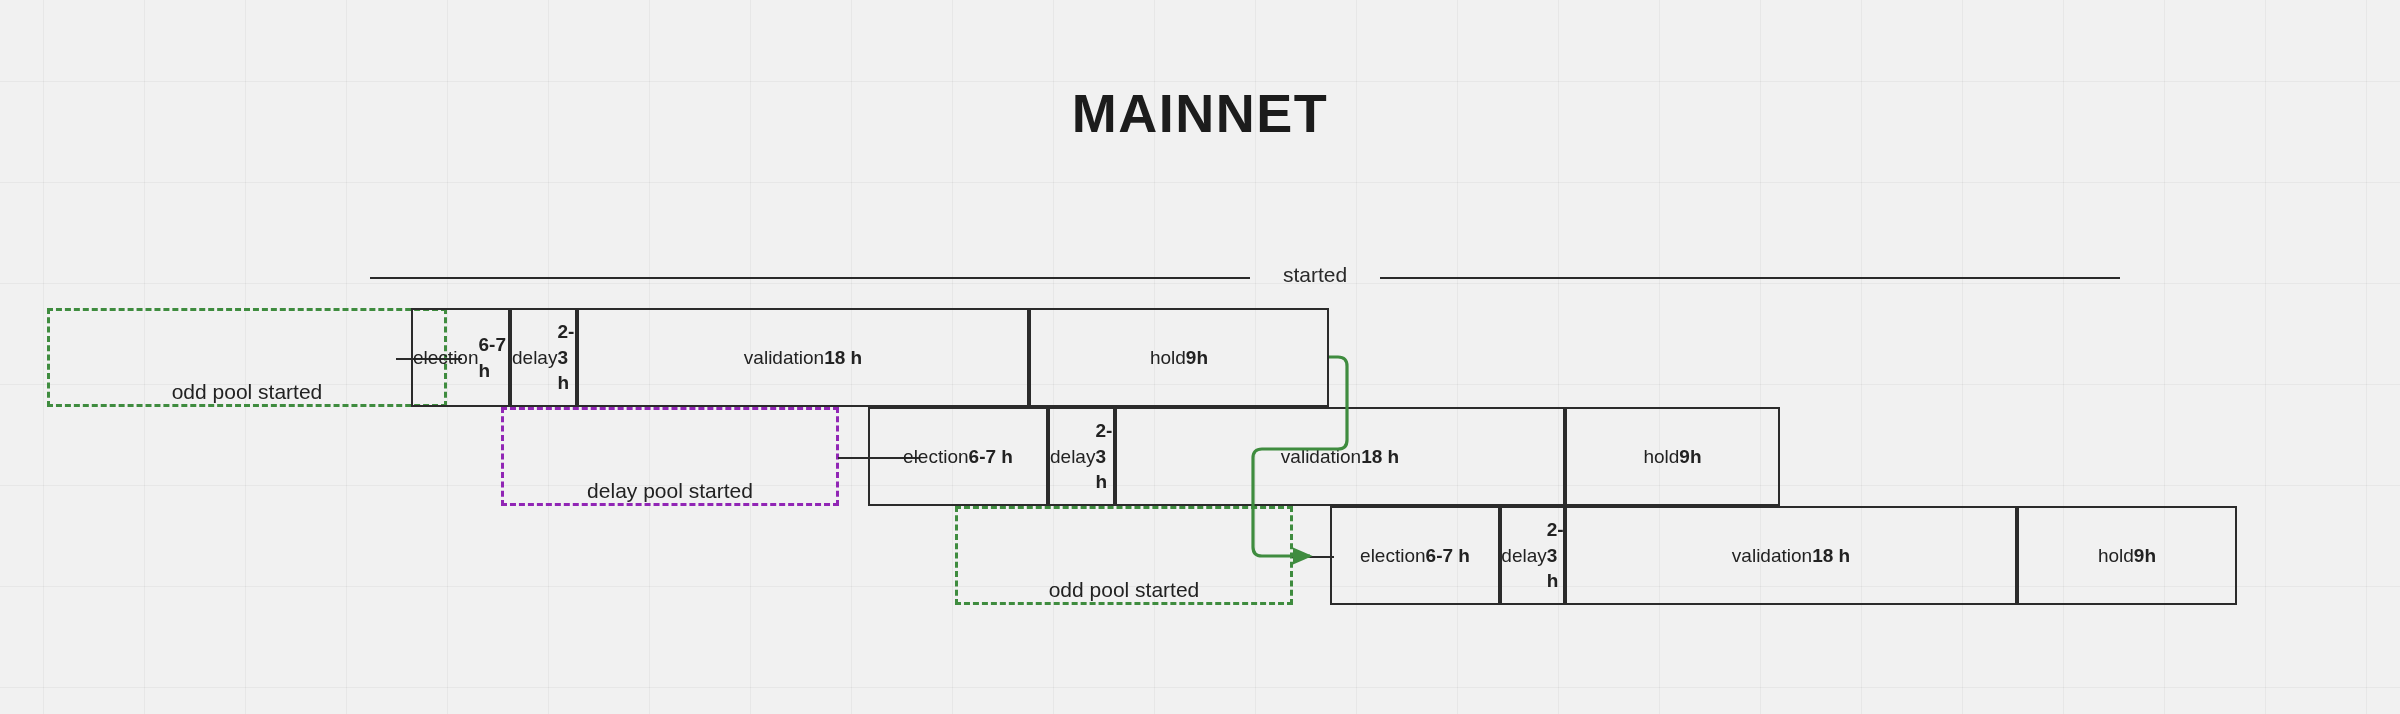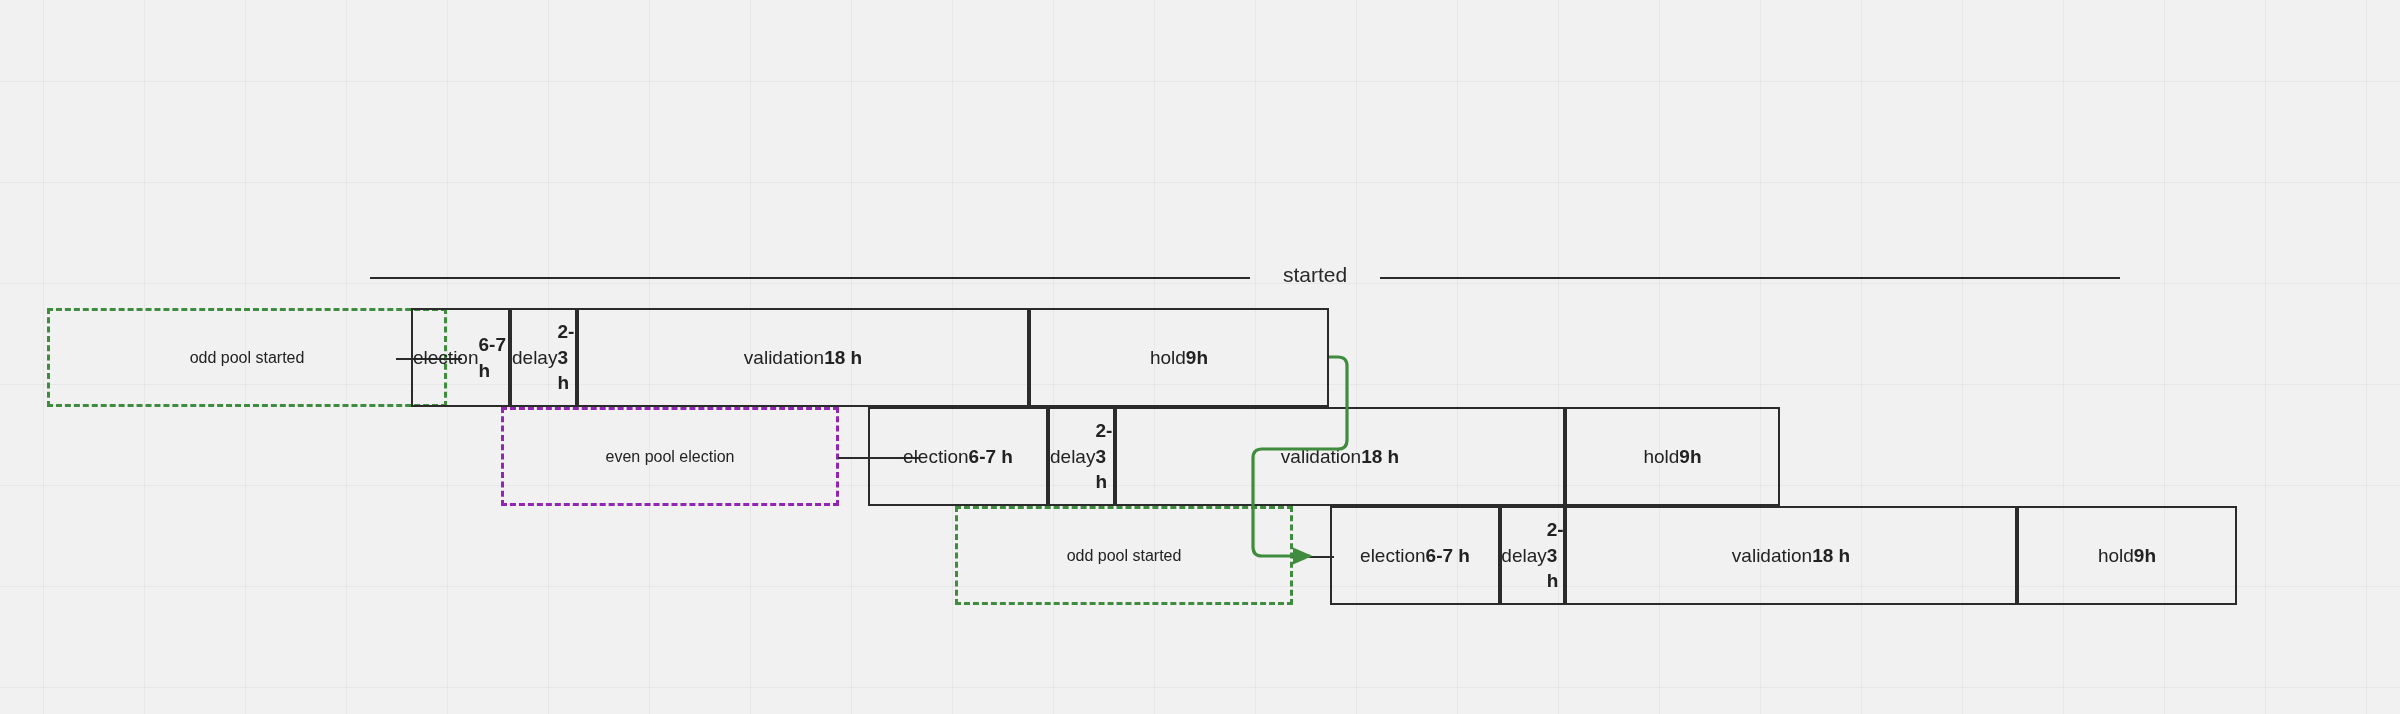--- a/index.html
+++ b/index.html
@@ -72,23 +72,23 @@
   }
   .seg .lbl{display:block;}
   .seg .dur{display:block;font-weight:bold;}
 
   
   .note{
     position:absolute;
     height:99px;
     box-sizing:border-box;
     display:flex;
-    align-items:center;
+    align-items:flex-end;
     justify-content:center;
-    font-size:16px;
+    font-size:21px;
     color:#222;
   }
   .note.green{border:3px dashed #3f8c3f;}
   .note.purple{border:3px dashed #9126b5;}
 
   
   .stub{
     position:absolute;
     height:0;
     border-top:2.5px solid #2b2b2b;
@@ -100,20 +100,21 @@
     left:0;top:0;
     width:2400px;height:714px;
     pointer-events:none;
   }
 </style>
 </head>
 <body>
 
 <div id="canvas">
 
+  <div id="title">MAINNET</div>
 
   <div id="tl-left" class="tl-line"></div>
   <div id="tl-right" class="tl-line"></div>
   <div id="tl-label">started</div>
 
   <div class="note green" style="left:47px;top:308px;width:400px;">
     <span>odd pool started</span>
   </div>
   <div class="stub" style="left:396px;top:358px;width:66px;"></div>
 
@@ -130,21 +131,21 @@
       <span class="lbl">validation</span>
       <span class="dur">18 h</span>
     </div>
     <div class="seg" style="left:618px;width:300px;">
       <span class="lbl">hold</span>
       <span class="dur">9h</span>
     </div>
   </div>
 
   <div class="note purple" style="left:501px;top:407px;width:338px;">
-    <span>even pool election</span>
+    <span>delay pool started</span>
   </div>
   <div class="stub" style="left:838px;top:457px;width:82px;"></div>
 
   <div class="row" style="left:868px;top:407px;width:912px;">
     <div class="seg" style="left:0px;width:180px;">
       <span class="lbl">election</span>
       <span class="dur">6-7 h</span>
     </div>
     <div class="seg" style="left:180px;width:67px;">
       <span class="lbl">delay</span>

